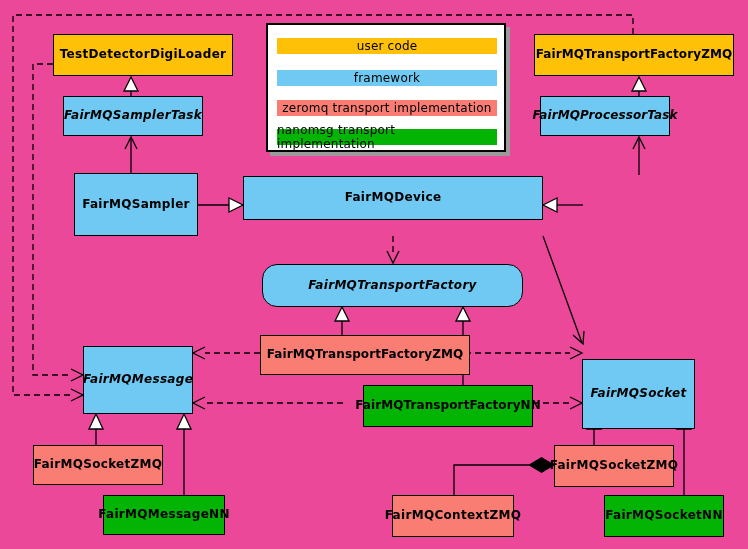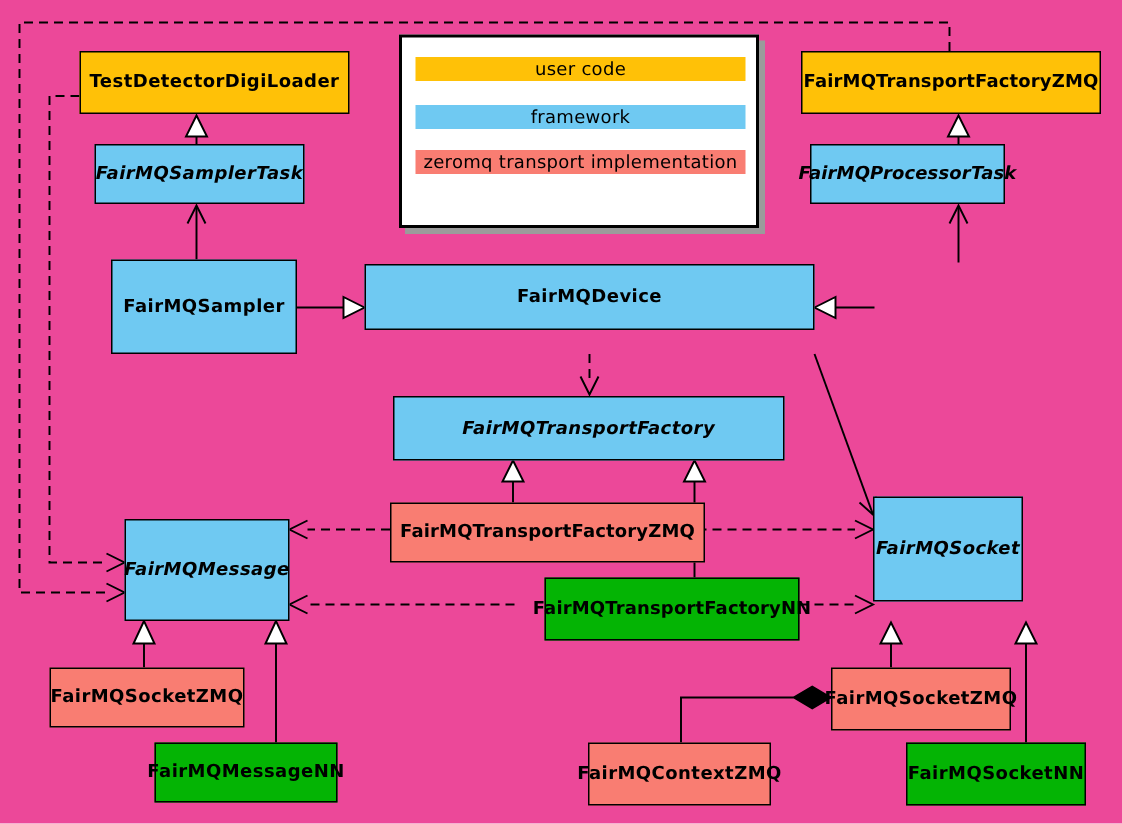--- a/index.html
+++ b/index.html
@@ -93,44 +93,45 @@
     <polygon class="tri" points="684,415 677,429 691,429"></polygon>
 
     <path class="edge" d="M454 495 L454 465 L529 465"></path>
     <polygon class="diamond" points="529,465 541.5,457.5 554,465 541.5,472.5"></polygon>
   </svg>
 
   <div class="legend">
     <div class="swatch" style="top: 13px; background-color: rgb(255, 193, 7);">user code</div>
     <div class="swatch" style="top: 45px; background-color: rgb(111, 201, 242);">framework</div>
     <div class="swatch" style="top: 75px; background-color: rgb(249, 125, 114);">zeromq transport implementation</div>
+    <div class="swatch" style="top: 104px; background-color: rgb(4, 180, 4);">nanomsg transport implementation</div>
   </div>
 
   <div class="node" style="left: 53px; top: 34px; width: 180px; height: 42px; background-color: rgb(255, 193, 7);">TestDetectorDigiLoader</div>
 
   <div class="node" style="left: 534px; top: 34px; width: 200px; height: 42px; letter-spacing: 0.1px; background-color: rgb(255, 193, 7);">FairMQTransportFactoryZMQ</div>
 
   <div class="node abstract" style="left: 63px; top: 96px; width: 140px; height: 40px; background-color: rgb(111, 201, 242);">FairMQSamplerTask</div>
 
   <div class="node abstract" style="left: 540px; top: 96px; width: 130px; height: 40px; letter-spacing: 0.1px; background-color: rgb(111, 201, 242);">FairMQProcessorTask</div>
 
   <div class="node" style="left: 74px; top: 173px; width: 124px; height: 63px; background-color: rgb(111, 201, 242);">FairMQSampler</div>
 
   <div class="node" style="left: 243px; top: 176px; width: 300px; height: 44px; background-color: rgb(111, 201, 242);">FairMQDevice</div>
 
 
-  <div class="node abstract" style="left: 262px; top: 264px; width: 261px; height: 43px; background-color: rgb(111, 201, 242);">FairMQTransportFactory</div>
+  <div class="node abstract" style="left: 262px; top: 264px; width: 261px; height: 43px; background-color: rgb(111, 201, 242); border-radius: 15px;">FairMQTransportFactory</div>
 
   <div class="node" style="left: 260px; top: 335px; width: 210px; height: 40px; letter-spacing: 0.1px; background-color: rgb(249, 125, 114);">FairMQTransportFactoryZMQ</div>
 
   <div class="node" style="left: 363px; top: 385px; width: 170px; height: 42px; letter-spacing: 0.1px; background-color: rgb(4, 180, 4);">FairMQTransportFactoryNN</div>
 
   <div class="node abstract" style="left: 83px; top: 346px; width: 110px; height: 68px; background-color: rgb(111, 201, 242);">FairMQMessage</div>
 
-  <div class="node abstract" style="left: 582px; top: 331px; width: 100px; height: 70px; background-color: rgb(111, 201, 242);">FairMQSocket</div>
+  <div class="node abstract" style="left: 582px; top: 359px; width: 113px; height: 70px; background-color: rgb(111, 201, 242);">FairMQSocket</div>
 
   <div class="node" style="left: 33px; top: 445px; width: 130px; height: 40px; background-color: rgb(249, 125, 114);">FairMQSocketZMQ</div>
 
   <div class="node" style="left: 103px; top: 495px; width: 122px; height: 40px; background-color: rgb(4, 180, 4);">FairMQMessageNN</div>
 
   <div class="node" style="left: 392px; top: 495px; width: 122px; height: 42px; background-color: rgb(249, 125, 114);">FairMQContextZMQ</div>
 
   <div class="node" style="left: 554px; top: 445px; width: 120px; height: 42px; background-color: rgb(249, 125, 114);">FairMQSocketZMQ</div>
 
   <div class="node" style="left: 604px; top: 495px; width: 120px; height: 42px; background-color: rgb(4, 180, 4);">FairMQSocketNN</div>

